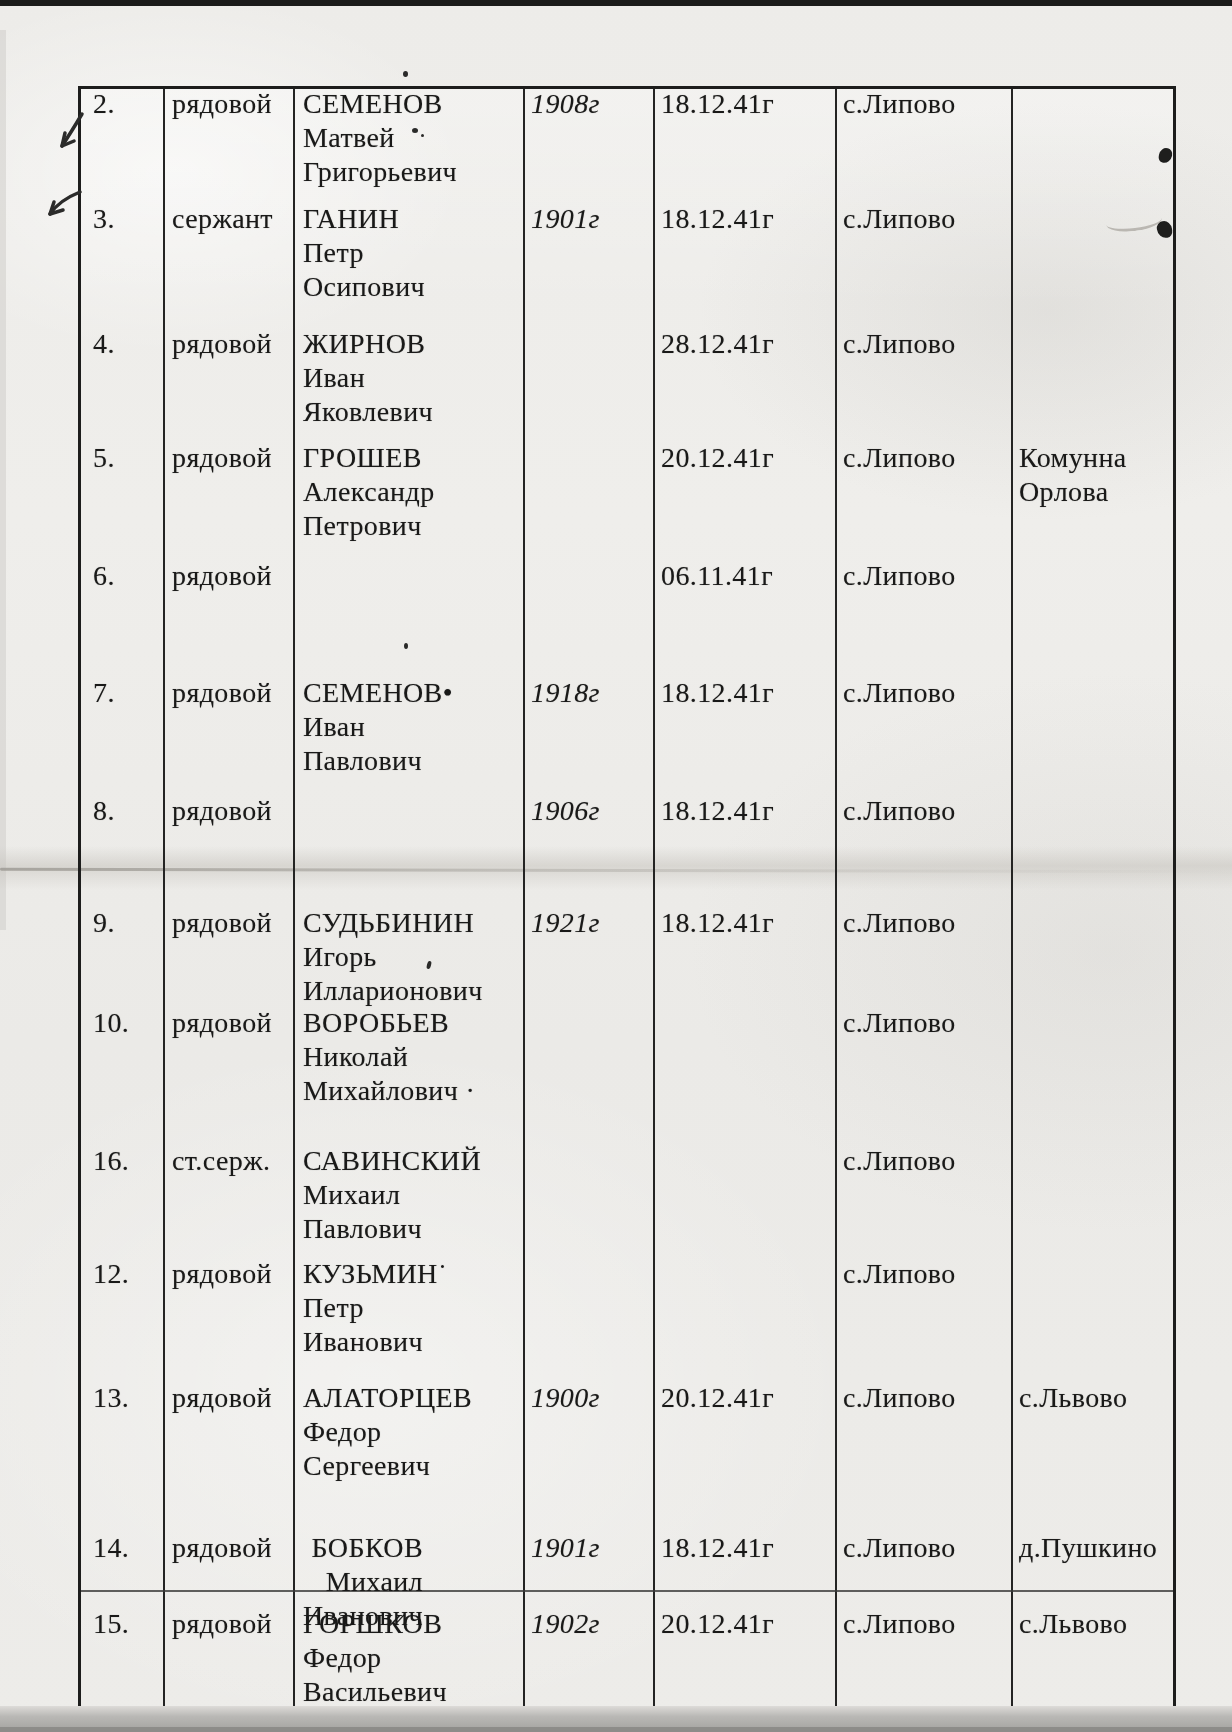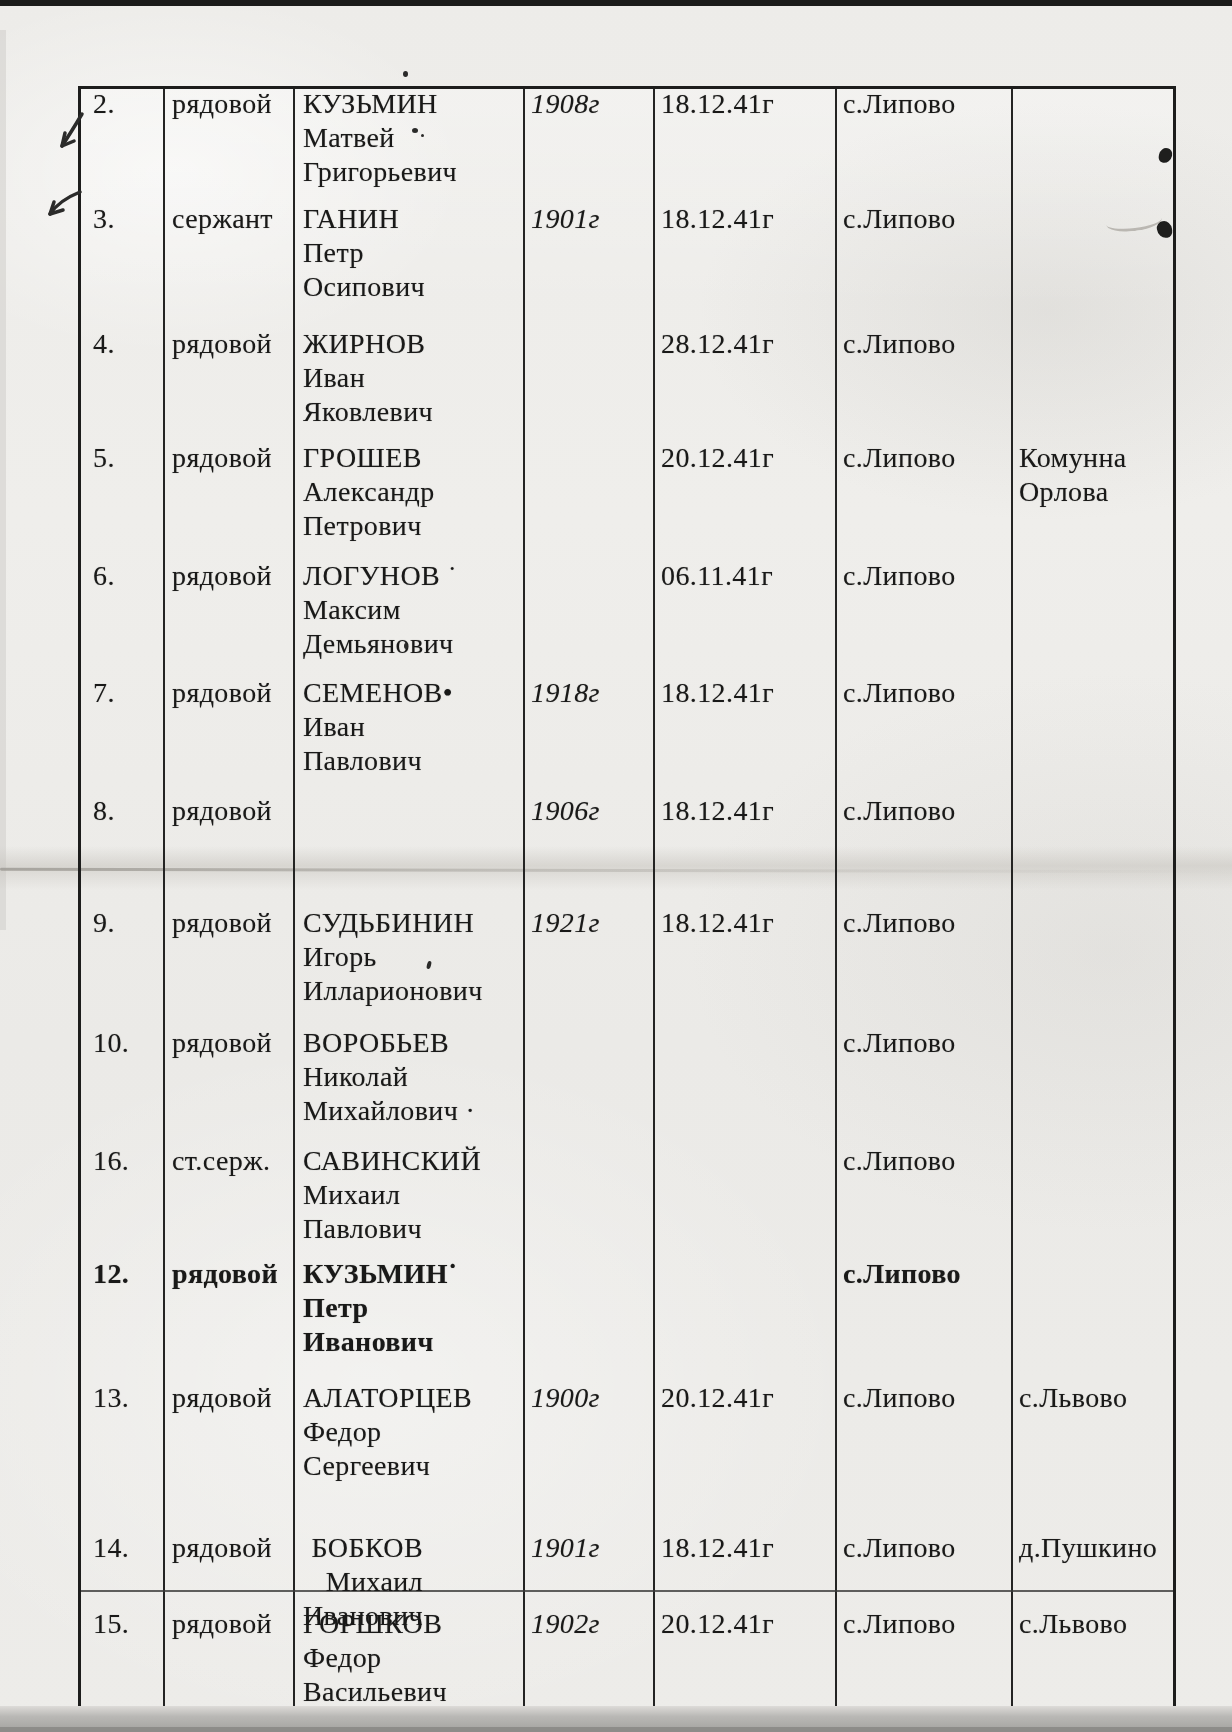--- a/index.html
+++ b/index.html
@@ -79,21 +79,21 @@
     <div class="vline v3"></div>
     <div class="vline v4"></div>
     <div class="vline v5"></div>
     <div class="vline v6"></div>
     <div class="hline-faint"></div>
     <div>
         <div class="row" style="top: -2px;">
       <div class="cell c-num">2.</div>
       <div class="cell c-rank">рядовой</div>
       <div class="cell c-name">
-            <div>КУЗЬМИН</div>
+            <div>СЕМЕНОВ</div>
             <div>Матвей</div>
             <div>Григорьевич</div>
           </div>
       <div class="cell c-year">1908г</div>
       <div class="cell c-date">18.12.41г</div>
       <div class="cell c-place">с.Липово</div>
       <div class="cell c-place2"></div>
     </div>
         <div class="row" style="top: 113px;">
       <div class="cell c-num">3.</div>
@@ -133,25 +133,20 @@
       <div class="cell c-date">20.12.41г</div>
       <div class="cell c-place">с.Липово</div>
       <div class="cell c-place2">
             <div>Комунна</div>
             <div>Орлова</div>
           </div>
     </div>
         <div class="row" style="top: 470px;">
       <div class="cell c-num">6.</div>
       <div class="cell c-rank">рядовой</div>
-      <div class="cell c-name">
-            <div>ЛОГУНОВ ˙</div>
-            <div>Максим</div>
-            <div>Демьянович</div>
-          </div>
       <div class="cell c-year"></div>
       <div class="cell c-date">06.11.41г</div>
       <div class="cell c-place">с.Липово</div>
       <div class="cell c-place2"></div>
     </div>
         <div class="row" style="top: 587px;">
       <div class="cell c-num">7.</div>
       <div class="cell c-rank">рядовой</div>
       <div class="cell c-name">
             <div>СЕМЕНОВ•</div>
@@ -177,21 +172,21 @@
       <div class="cell c-name">
             <div>СУДЬБИНИН</div>
             <div>Игорь</div>
             <div>Илларионович</div>
           </div>
       <div class="cell c-year">1921г</div>
       <div class="cell c-date">18.12.41г</div>
       <div class="cell c-place">с.Липово</div>
       <div class="cell c-place2"></div>
     </div>
-        <div class="row" style="top: 937px; padding-left: 8px;">
+        <div class="row" style="top: 917px; padding-left: 8px;">
       <div class="cell c-num">10.</div>
       <div class="cell c-rank">рядовой</div>
       <div class="cell c-name">
             <div>ВОРОБЬЕВ</div>
             <div>Николай</div>
             <div>Михайлович ·</div>
           </div>
       <div class="cell c-year"></div>
       <div class="cell c-date"></div>
       <div class="cell c-place">с.Липово</div>
@@ -203,21 +198,21 @@
       <div class="cell c-name">
             <div>САВИНСКИЙ</div>
             <div>Михаил</div>
             <div>Павлович</div>
           </div>
       <div class="cell c-year"></div>
       <div class="cell c-date"></div>
       <div class="cell c-place">с.Липово</div>
       <div class="cell c-place2"></div>
     </div>
-        <div class="row" style="top: 1168px; font-weight: bold;">
+        <div class="row" style="top: 1168px;">
       <div class="cell c-num">12.</div>
       <div class="cell c-rank">рядовой</div>
       <div class="cell c-name">
             <div>КУЗЬМИН˙</div>
             <div>Петр</div>
             <div>Иванович</div>
           </div>
       <div class="cell c-year"></div>
       <div class="cell c-date"></div>
       <div class="cell c-place">с.Липово</div>

